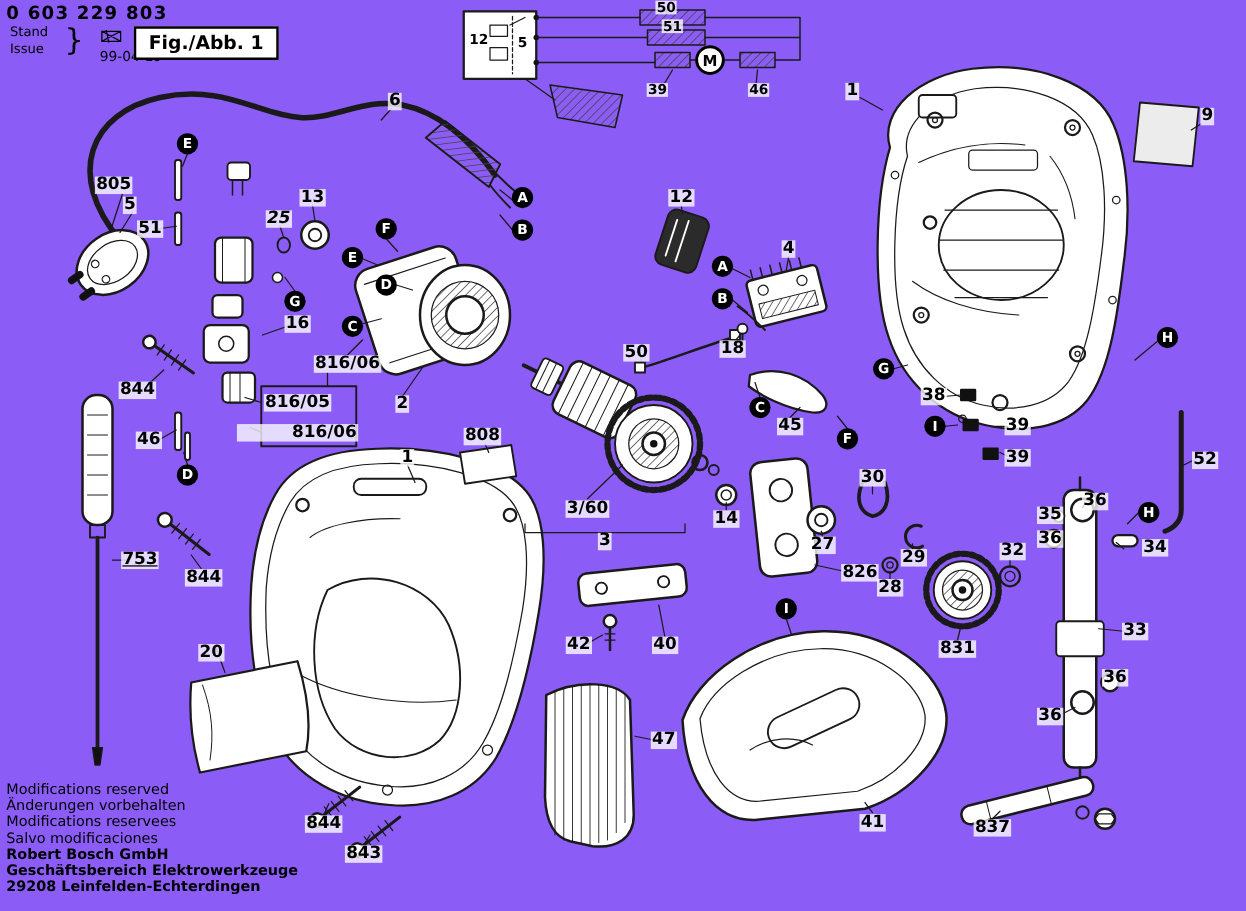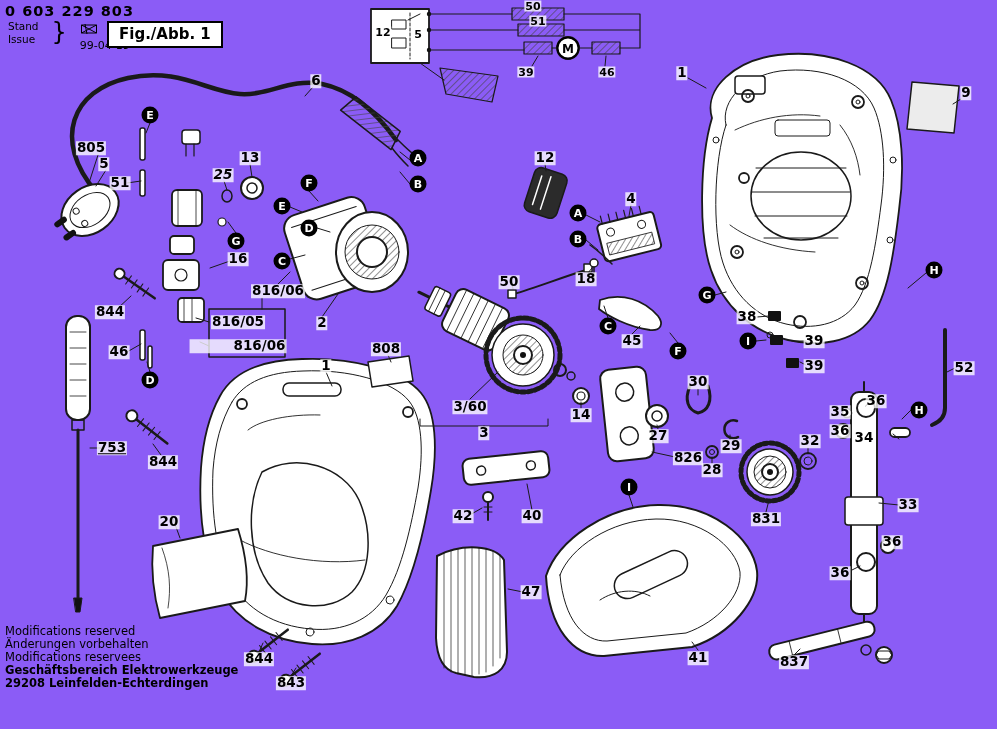--- a/index.html
+++ b/index.html
@@ -358,21 +358,21 @@
       <span class="part-label" style="left: 484px; top: 433px;">3</span>
       <span class="part-label" style="left: 581px; top: 415px;">14</span>
       <span class="part-label" style="left: 658px; top: 436px;">27</span>
       <span class="part-label" style="left: 688px; top: 458px;">826</span>
       <span class="part-label" style="left: 712px; top: 470px;">28</span>
       <span class="part-label" style="left: 731px; top: 446px;">29</span>
       <span class="part-label" style="left: 698px; top: 382px;">30</span>
       <span class="part-label" style="left: 810px; top: 441px;">32</span>
       <span class="part-label" style="left: 766px; top: 519px; text-align: right;">831</span>
       <span class="part-label" style="left: 908px; top: 505px;">33</span>
-      <span class="part-label" style="left: 864px; top: 438px;">34</span>
+      <span class="part-label" style="left: 924px; top: 438px;">34</span>
       <span class="part-label" style="left: 840px; top: 412px;">35</span>
       <span class="part-label" style="left: 876px; top: 401px;">36</span>
       <span class="part-label" style="left: 840px; top: 431px;">36</span>
       <span class="part-label" style="left: 892px; top: 542px;">36</span>
       <span class="part-label" style="left: 840px; top: 573px;">36</span>
       <span class="part-label" style="left: 964px; top: 368px;">52</span>
       <span class="part-label" style="left: 966px; top: 93px;">9</span>
       <span class="part-label" style="left: 682px; top: 73px;">1</span>
       <span class="part-label" style="left: 545px; top: 158px;">12</span>
       <span class="part-label" style="left: 631px; top: 199px;">4</span>
@@ -416,17 +416,19 @@
       <span class="badge" style="left: 748px; top: 341px;">I</span>
       <span class="badge" style="left: 919px; top: 410px;">H</span>
       <span class="badge" style="left: 629px; top: 487px;">I</span>
       <span class="badge motor" style="left: 568px; top: 48px;">M</span>
     </div>
 
   <div class="footer">
     <div>Modifications reserved</div>
     <div>Änderungen vorbehalten</div>
     <div>Modifications reservees</div>
+    <div>Salvo modificaciones</div>
+    <div class="company">Robert Bosch GmbH</div>
     <div class="company">Geschäftsbereich Elektrowerkzeuge</div>
     <div class="company">29208 Leinfelden-Echterdingen</div>
   </div>
 
 </div>
 
 </body></html>

